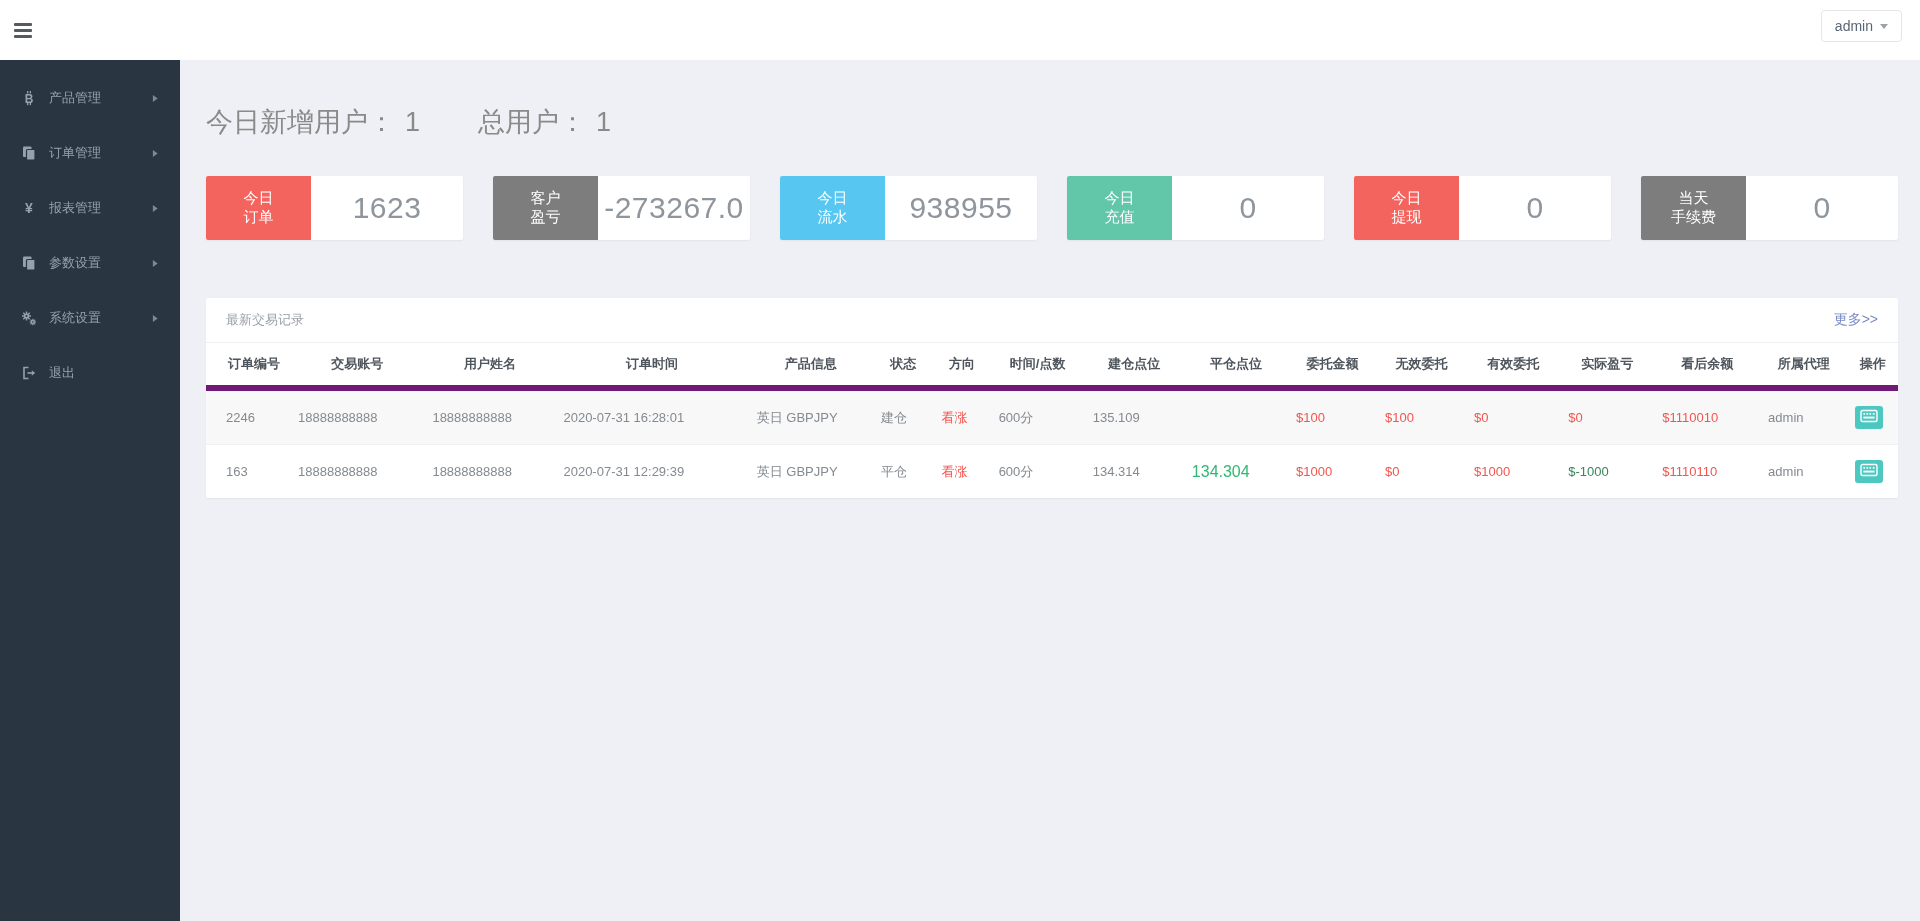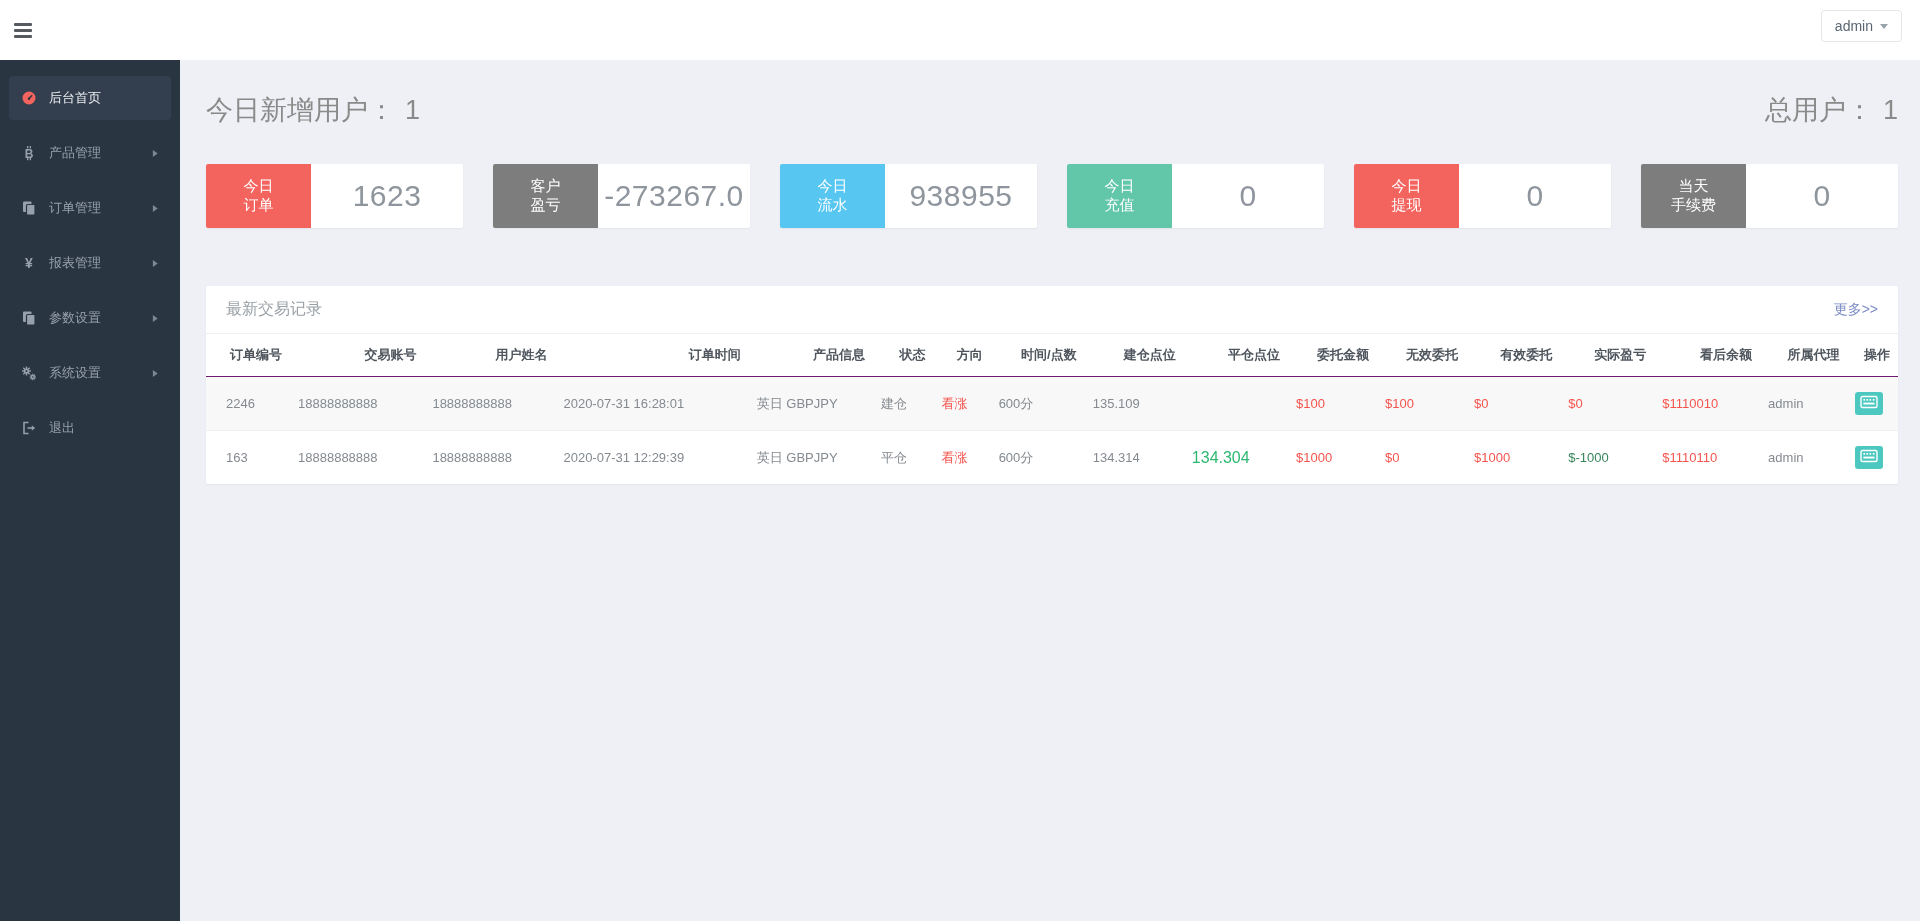--- a/index.html
+++ b/index.html
@@ -41,46 +41,46 @@
     display:flex; align-items:center; gap:12px;
     height:44px; margin:0 9px 11px 9px; padding:0 12px;
     color:#97a1ad; font-size:13px; cursor:pointer; border-radius:4px;
   }
   .side-item.active { background:#333f4e; color:#eef1f4; }
   .side-icon { width:16px; height:16px; display:inline-flex; align-items:center; justify-content:center; flex:none; }
   .side-item.active .side-icon { color:#f4645f; }
   .side-arrow { margin-left:auto; display:inline-flex; color:#7e8894; }
   
   .main { position:absolute; left:180px; top:60px; right:0; bottom:0; padding:24px 22px 0 26px; }
-  .overview { display:flex; gap:58px; margin-top:8px; font-size:27px; color:#8a8a8a;justify-content:space-between; }
+  .overview { display:flex; gap:58px; margin-top:20px; font-size:27px; color:#8a8a8a; }
   .ov-group { display:flex; gap:10px; align-items:baseline; }
   
   .cards { display:flex; gap:30px; margin-top:36px; }
   .card { flex:1; height:64px; background:#fff; display:flex; border-radius:2px; box-shadow:0 1px 2px rgba(0,0,0,.05);justify-content:center; }
   .card-label {
     width:105px; flex:none; color:#fff; font-size:15px; line-height:1.25;
     display:flex; flex-direction:column; align-items:center; justify-content:center;
     border-radius:2px 0 0 2px; text-align:center;
   }
   .card-value {
     flex:1; display:flex; align-items:center; justify-content:center;
     font-size:30px; color:#8e959c; letter-spacing:.5px;
   }
   
   .panel { margin-top:58px; background:#fff; border-radius:2px; box-shadow:0 1px 2px rgba(0,0,0,.05); }
   .panel-head {
     display:flex; align-items:center; justify-content:space-between;
     padding:13px 20px; border-bottom:1px solid #f0f0f0;
   }
-  .panel-title { font-size:16px; color:#9aa0a6; }
+  .panel-title { font-size:13px; color:#9aa0a6; }
   .more-link { font-size:14px; color:#7a8bc4; cursor:pointer; text-decoration:none; }
   table { width:100%; border-collapse:collapse; table-layout:fixed; font-size:13px; }
   th {
-    text-align:right; padding:12px 8px; color:#4e555d; font-weight:bold;
-    border-bottom:1px solid #701a75; white-space:nowrap; overflow:hidden;
+    text-align:center; padding:12px 8px; color:#4e555d; font-weight:bold;
+    border-bottom:6px solid #701a75; white-space:nowrap; overflow:hidden;
   }
   td { padding:15px 8px; color:#848a90; white-space:nowrap; overflow:hidden; }
   th:first-child, td:first-child { padding-left:20px; }
   tbody tr:nth-child(odd) { background:#f8f8f8; }
   tbody tr { border-bottom:1px solid #f0f0f0; }
   tbody tr:last-child { border-bottom:none;padding-left:12px; }
   .c-red { color:#f4544e; }
   .c-green-big { color:#2eb872; font-size:16px; }
   .c-green-dark { color:#37855b; }
   .action-btn {
@@ -97,30 +97,20 @@
       <span></span>
       <span></span>
   </div>
   <div class="user-btn">
     <span>admin</span>
     <span class="caret-down"></span>
   </div>
 </div>
 
 <div class="sidebar" id="sidebar-nav">
-    <div class="side-item active">
-      <span class="side-icon">
-        <svg width="16" height="16" viewBox="0 0 16 16">
-          <circle cx="8" cy="8" r="6.5" fill="currentColor"></circle>
-          <path d="M8 8.6L11.2 5.2" stroke="#2a3542" stroke-width="1.5" fill="none"></path>
-          <circle cx="8" cy="8.8" r="1.3" fill="#2a3542"></circle>
-        </svg>
-      </span>
-      <span>后台首页</span>
-    </div>
     <div class="side-item">
       <span class="side-icon">
         <svg width="16" height="16" viewBox="0 0 16 16">
           <text x="8" y="12.5" text-anchor="middle" font-size="12" font-weight="bold" fill="currentColor">B</text>
           <rect x="6" y="1" width="1.3" height="2.4" fill="currentColor"></rect>
           <rect x="8.7" y="1" width="1.3" height="2.4" fill="currentColor"></rect>
           <rect x="6" y="12.8" width="1.3" height="2.4" fill="currentColor"></rect>
           <rect x="8.7" y="12.8" width="1.3" height="2.4" fill="currentColor"></rect>
         </svg>
       </span>

